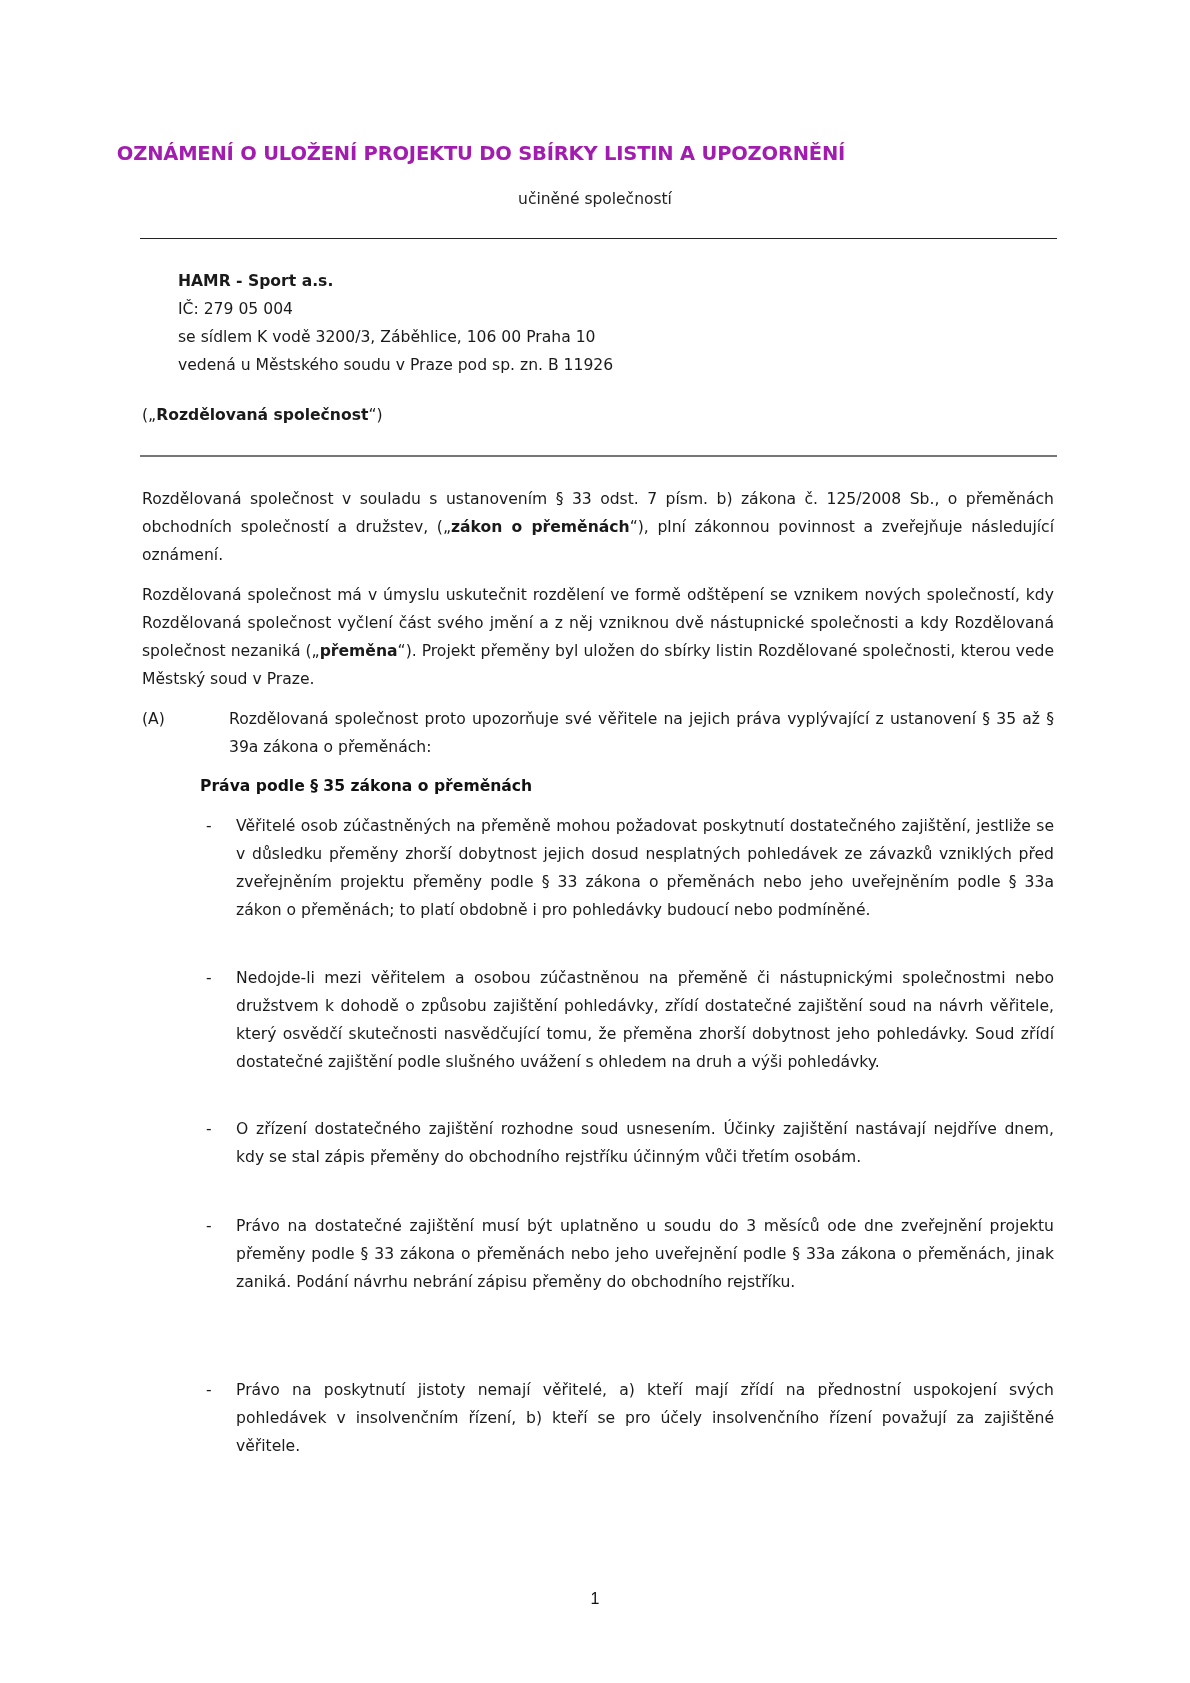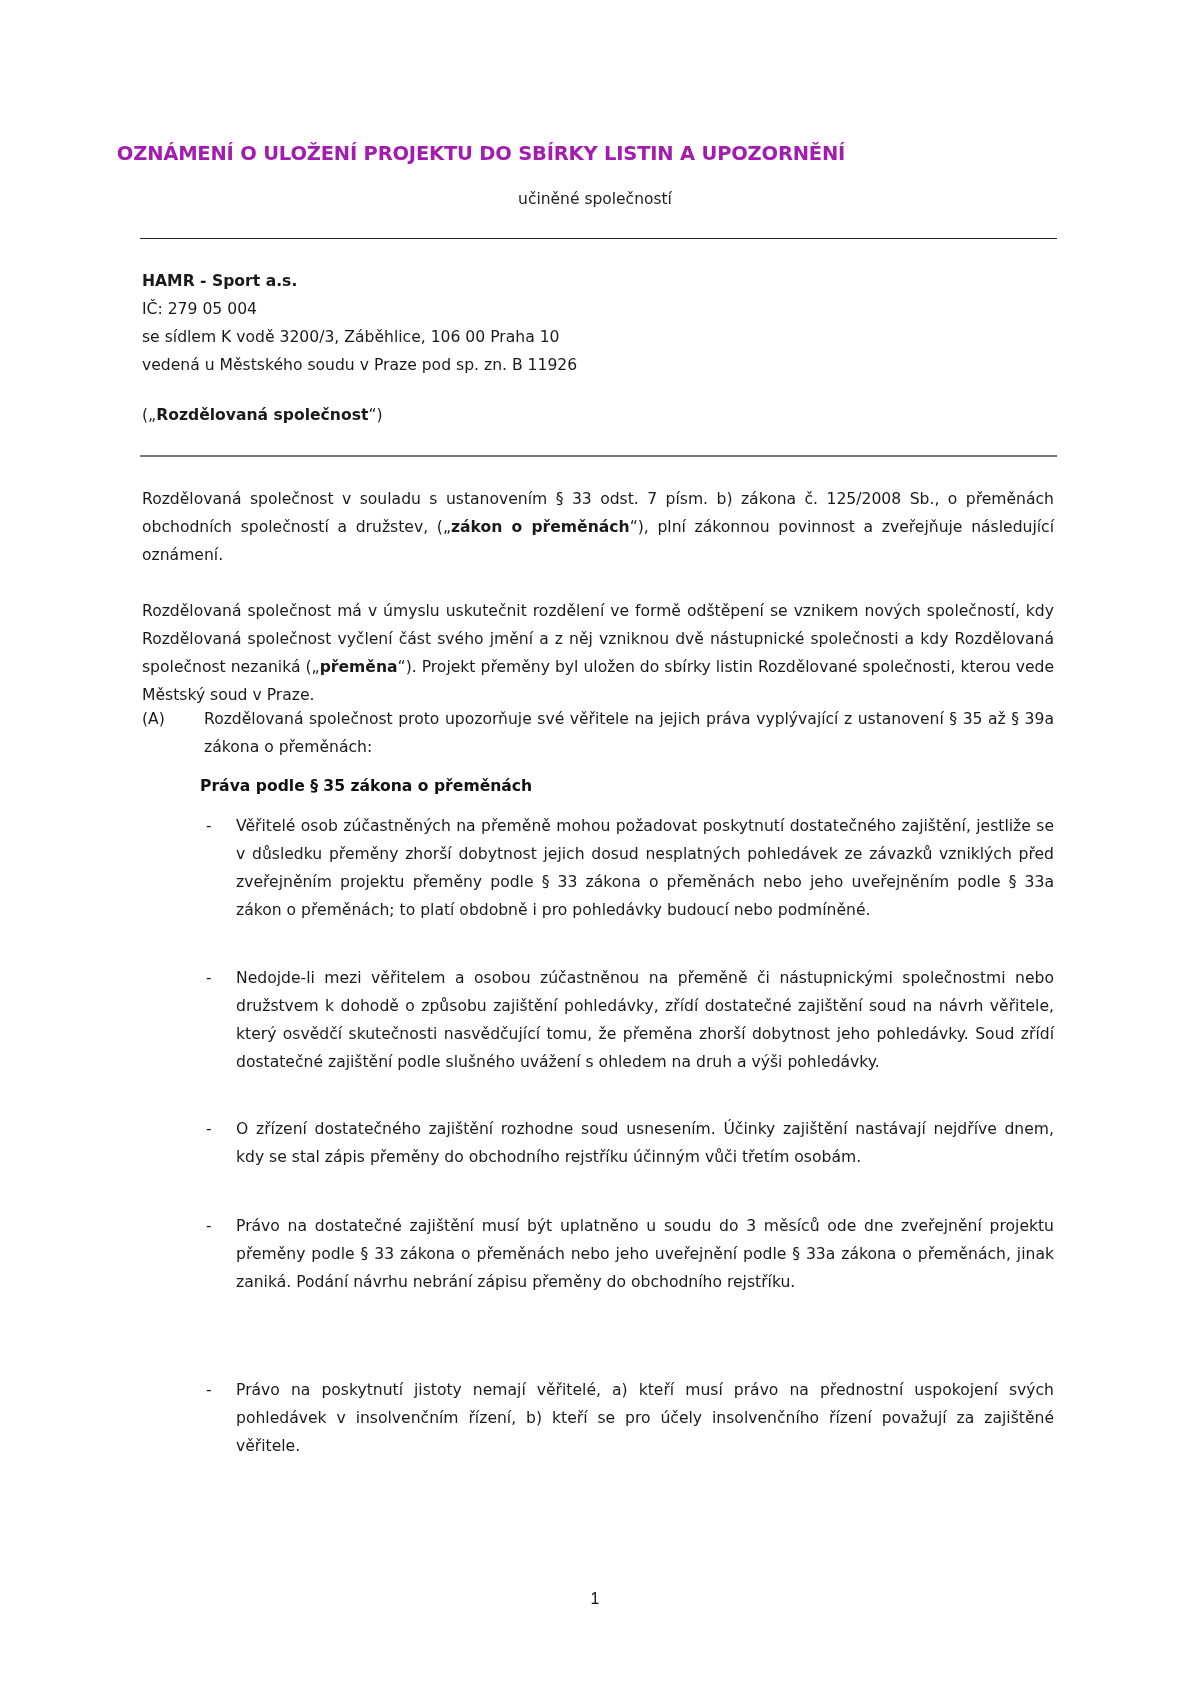--- a/index.html
+++ b/index.html
@@ -9,24 +9,24 @@
   .title { position: absolute; left: 0; width: 962px; top: 142px; text-align: center;
            font-size: 19.5px; font-weight: bold; letter-spacing: -0.2px; color: #a21caf; }
   .subtitle { position: absolute; left: 0; width: 1190px; top: 190px; text-align: center;
               font-size: 15.5px; color: #222; }
   .rule { position: absolute; left: 140px; width: 917px; height: 0; border-top: 1.6px solid #222; }
   .rule.r2 { border-top: 2px solid #777; }
   .body { font-size: 15.6px; line-height: 28px; color: #1a1a1a; }
   .block { position: absolute; left: 142px; width: 912px; }
   .just { text-align: justify; text-align-last: left; }
   .bold { font-weight: bold; }
-  .party-line { display: block; height: 28px; }
+  .party-line { display: block; height: 28px; margin-left: 36px; }
   .item-a { position: absolute; left: 142px; width: 912px; }
   .item-a .label { position: absolute; left: 0; top: 0; }
-  .item-a .text { margin-left: 62px; }
+  .item-a .text { margin-left: 87px; }
   .subhead { position: absolute; left: 200px; font-weight: bold; font-size: 15.6px; line-height: 28px; }
   .bullet { position: absolute; left: 200px; width: 854px; }
   .bullet .dash { position: absolute; left: 6px; top: 0; }
   .bullet .text { margin-left: 36px; }
   .pagenum { position: absolute; left: 0; width: 1190px; top: 1590px; text-align: center;
              font-family: "Liberation Sans", sans-serif; font-size: 16px; color: #111; }
 </style>
 </head>
 <body>
 
@@ -47,21 +47,21 @@
   <div class="block body" style="top:401px;">
     <span>(„</span><span class="bold">Rozdělovaná společnost</span><span>“)</span>
   </div>
 
   <div class="rule r2" style="top:455px;"></div>
 
   <div class="block body just" style="top:485px;">
     <span>Rozdělovaná společnost v souladu s ustanovením § 33 odst. 7 písm. b) zákona č. 125/2008 Sb., o přeměnách obchodních společností a družstev, („</span><span class="bold">zákon o přeměnách</span><span>“), plní zákonnou povinnost a zveřejňuje následující oznámení.</span>
   </div>
 
-  <div class="block body just" style="top:581px;margin-top:16px;">
+  <div class="block body just" style="top:581px;">
     <span>Rozdělovaná společnost má v úmyslu uskutečnit rozdělení ve formě odštěpení se vznikem nových společností, kdy Rozdělovaná společnost vyčlení část svého jmění a z něj vzniknou dvě nástupnické společnosti a kdy Rozdělovaná společnost nezaniká („</span><span class="bold">přeměna</span><span>“). Projekt přeměny byl uložen do sbírky listin Rozdělované společnosti, kterou vede Městský soud v Praze.</span>
   </div>
 
   <div class="item-a body" style="top:705px;">
     <span class="label">(A)</span>
     <div class="text just">Rozdělovaná společnost proto upozorňuje své věřitele na jejich práva vyplývající z ustanovení § 35 až § 39a zákona o přeměnách:</div>
   </div>
 
   <div class="subhead" style="top:772px;">Práva podle § 35 zákona o přeměnách</div>
 
@@ -81,17 +81,17 @@
   </div>
 
   <div class="bullet body" style="top:1212px;">
     <span class="dash">-</span>
     <div class="text just">Právo na dostatečné zajištění musí být uplatněno u soudu do 3 měsíců ode dne zveřejnění projektu přeměny podle § 33 zákona o přeměnách nebo jeho uveřejnění podle § 33a zákona o přeměnách, jinak zaniká. Podání návrhu nebrání zápisu přeměny do obchodního rejstříku.</div>
   </div>
 
 
   <div class="bullet body" style="top:1376px;">
     <span class="dash">-</span>
-    <div class="text just">Právo na poskytnutí jistoty nemají věřitelé, a) kteří musí právo na přednostní uspokojení svých pohledávek v insolvenčním řízení, b) kteří se pro účely insolvenčního řízení považují za zajištěné věřitele.</div>
+    <div class="text just">Právo na poskytnutí jistoty nemají věřitelé, a) kteří mají zřídí na přednostní uspokojení svých pohledávek v insolvenčním řízení, b) kteří se pro účely insolvenčního řízení považují za zajištěné věřitele.</div>
   </div>
 
   <div class="pagenum">1</div>
 </div>
 
 </body></html>

